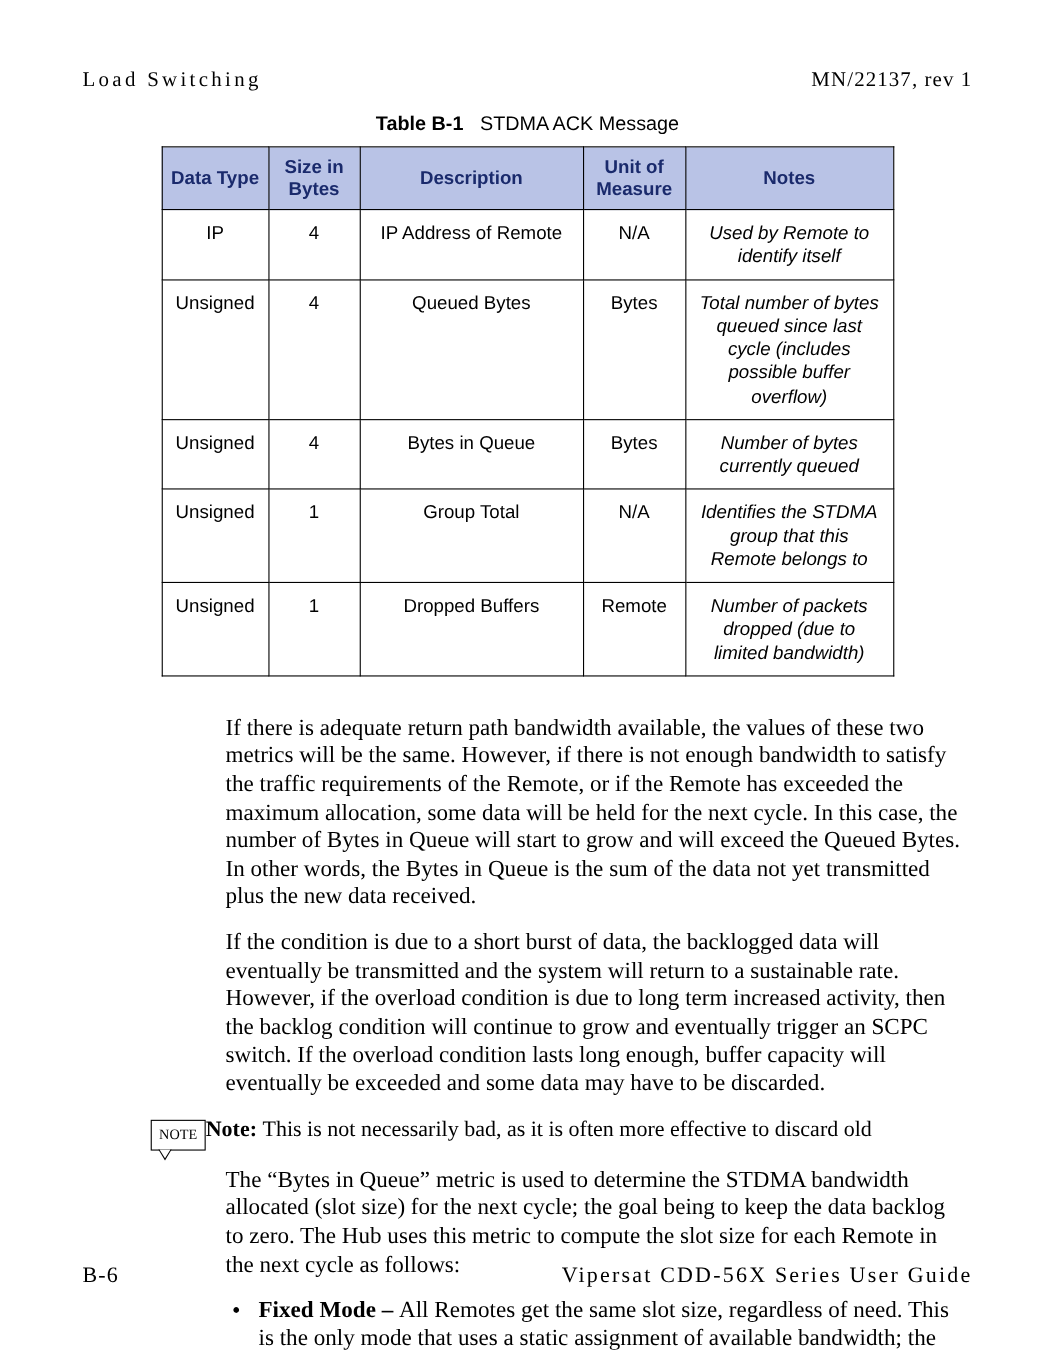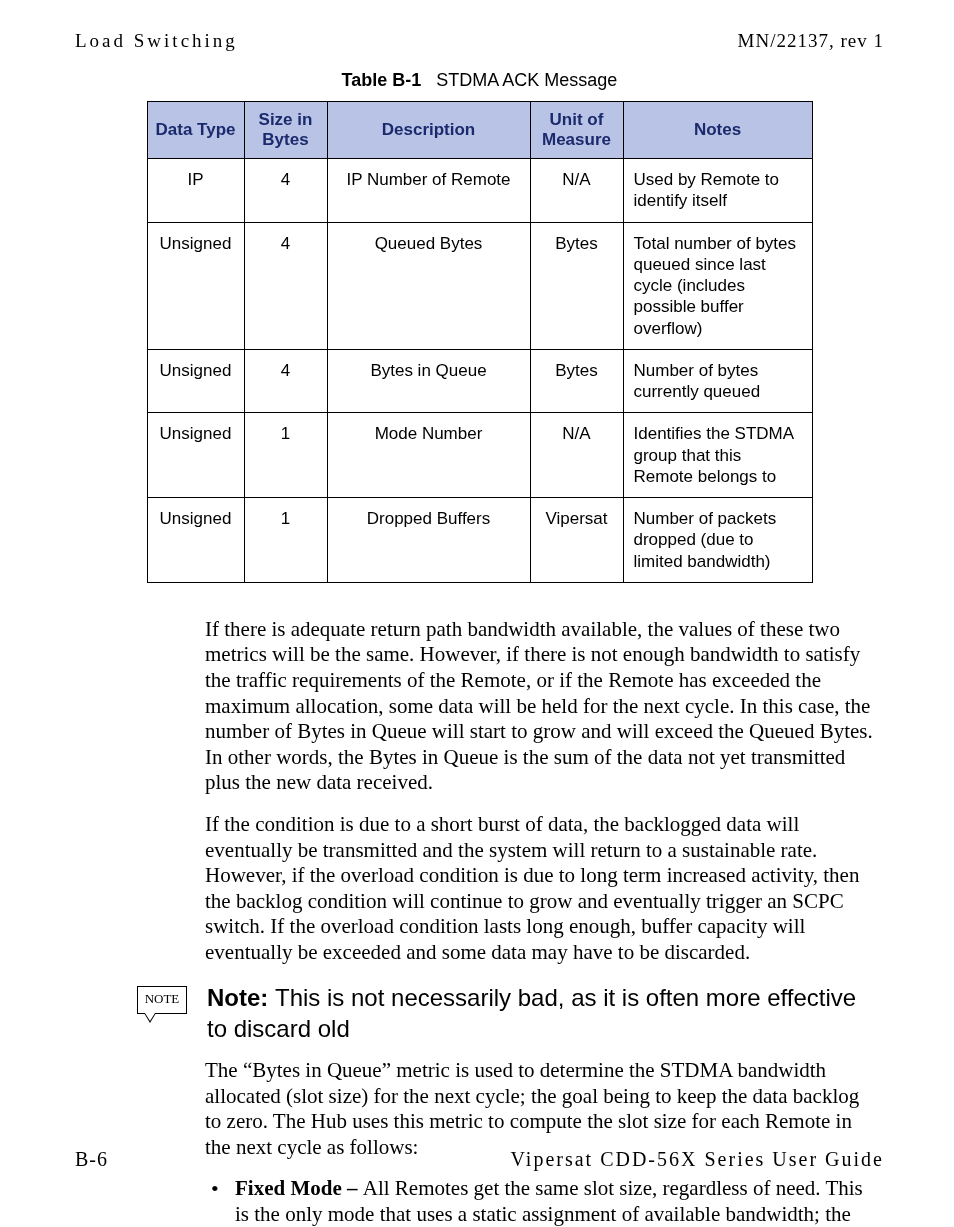--- a/index.html
+++ b/index.html
@@ -7,21 +7,21 @@
     margin: 0;
     padding: 0;
     width: 954px;
     height: 1227px;
     background: #fff;
     font-family: "Times New Roman", Times, serif;
     color: #000;
   }
   .page {
     box-sizing: border-box;
-    padding: 30px 70px 40px 75px;
+    padding: 62px 70px 40px 75px;
     width: 954px;
     height: 1227px;
     position: relative;
   }
   .topbar {
     display: flex;
     justify-content: space-between;
     font-family: "Times New Roman", serif;
     font-size: 19px;
     letter-spacing: 1px;
@@ -53,21 +53,21 @@
     text-align: center;
     vertical-align: middle;
   }
   table.msgtable td {
     border: 1px solid #000;
     padding: 10px 10px;
     vertical-align: top;
     line-height: 1.25;
   }
   table.msgtable td.c { text-align: center; margin-left: 47px; }
-  table.msgtable td.notes { text-align: left; }
+  table.msgtable td.notes { text-align: center; font-style: italic; }
   .body-content {
     margin-left: 130px;
     margin-right: 8px;
   }
   .para {
     font-family: "Times New Roman", serif;
     font-size: 21px;
     line-height: 1.22;
     margin: 0 0 16px 0;
     text-align: left;
@@ -79,21 +79,20 @@
   }
   .note-flag {
     width: 48px;
     height: 26px;
     border: 1.4px solid #000;
     font-family: "Times New Roman", serif;
     font-size: 13px;
     text-align: center;
     line-height: 24px;
     position: relative;
-    margin-right: 20px;
     margin-top: 4px;
     flex: 0 0 auto;
   }
   .note-flag::after {
     content: "";
     position: absolute;
     left: 6px;
     bottom: -10px;
     width: 0;
     height: 0;
@@ -107,22 +106,22 @@
     left: 7px;
     bottom: -8px;
     width: 0;
     height: 0;
     border-left: 5px solid transparent;
     border-right: 5px solid transparent;
     border-top: 8px solid #fff;
     z-index: 1;
   }
   .note-text {
-    font-family: Liberation Sans, sans-serif;
-    font-size: 24px;
+    font-family: Liberation Serif, serif;
+    font-size: 20px;
     line-height: 1.3;
     flex: 1;
   }
   .note-text .lead { font-weight: bold; }
   .note-text .wrap { display: block; padding-left: 52px; }
   ul.bullets {
     margin: 6px 0 0 0;
     padding-left: 26px;
   }
   ul.bullets li {
@@ -178,50 +177,50 @@
         <th style="width:70px">Size in Bytes</th>
         <th style="width:190px">Description</th>
         <th style="width:80px">Unit of Measure</th>
         <th>Notes</th>
       </tr>
     </thead>
     <tbody>
       <tr>
         <td class="c">IP</td>
         <td class="c">4</td>
-        <td class="c">IP Number of Remote</td>
+        <td class="c">IP Address of Remote</td>
         <td class="c">N/A</td>
         <td class="notes">Used by Remote to identify itself</td>
       </tr>
       <tr>
         <td class="c">Unsigned</td>
         <td class="c">4</td>
         <td class="c">Queued Bytes</td>
         <td class="c">Bytes</td>
         <td class="notes">Total number of bytes queued since last cycle (includes possible buffer overflow)</td>
       </tr>
       <tr>
         <td class="c">Unsigned</td>
         <td class="c">4</td>
         <td class="c">Bytes in Queue</td>
         <td class="c">Bytes</td>
         <td class="notes">Number of bytes currently queued</td>
       </tr>
       <tr>
         <td class="c">Unsigned</td>
         <td class="c">1</td>
-        <td class="c">Mode Number</td>
+        <td class="c">Group Total</td>
         <td class="c">N/A</td>
         <td class="notes">Identifies the STDMA group that this Remote belongs to</td>
       </tr>
       <tr>
         <td class="c">Unsigned</td>
         <td class="c">1</td>
         <td class="c">Dropped Buffers</td>
-        <td class="c">Vipersat</td>
+        <td class="c">Remote</td>
         <td class="notes">Number of packets dropped (due to limited bandwidth)</td>
       </tr>
     </tbody>
   </table>
 
   <div class="body-content">
     <p class="para">If there is adequate return path bandwidth available, the values of these two metrics will be the same. However, if there is not enough bandwidth to satisfy the traffic requirements of the Remote, or if the Remote has exceeded the maximum allocation, some data will be held for the next cycle. In this case, the number of Bytes in Queue will start to grow and will exceed the Queued Bytes. In other words, the Bytes in Queue is the sum of the data not yet transmitted plus the new data received.</p>
     <p class="para">If the condition is due to a short burst of data, the backlogged data will eventually be transmitted and the system will return to a sustainable rate. However, if the overload condition is due to long term increased activity, then the backlog condition will continue to grow and eventually trigger an SCPC switch. If the overload condition lasts long enough, buffer capacity will eventually be exceeded and some data may have to be discarded.</p>
 
     <div class="note-row">

